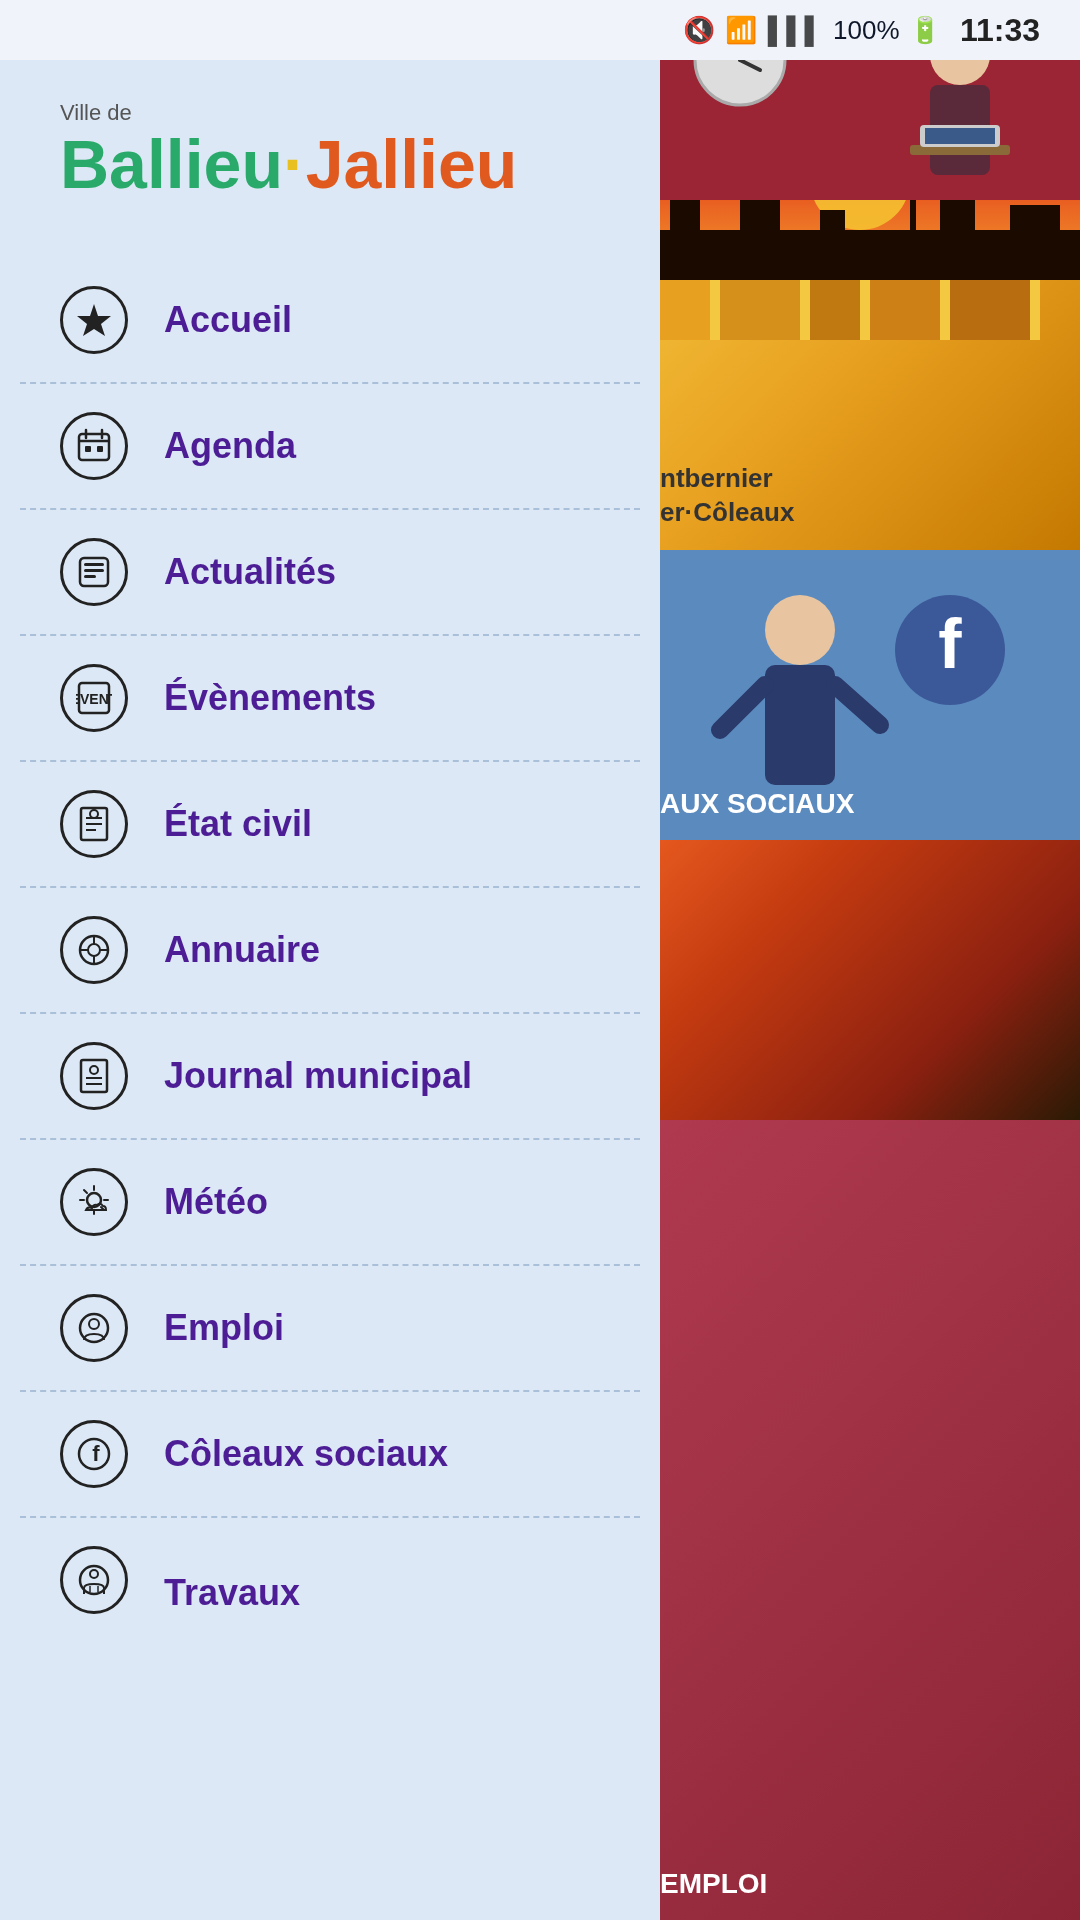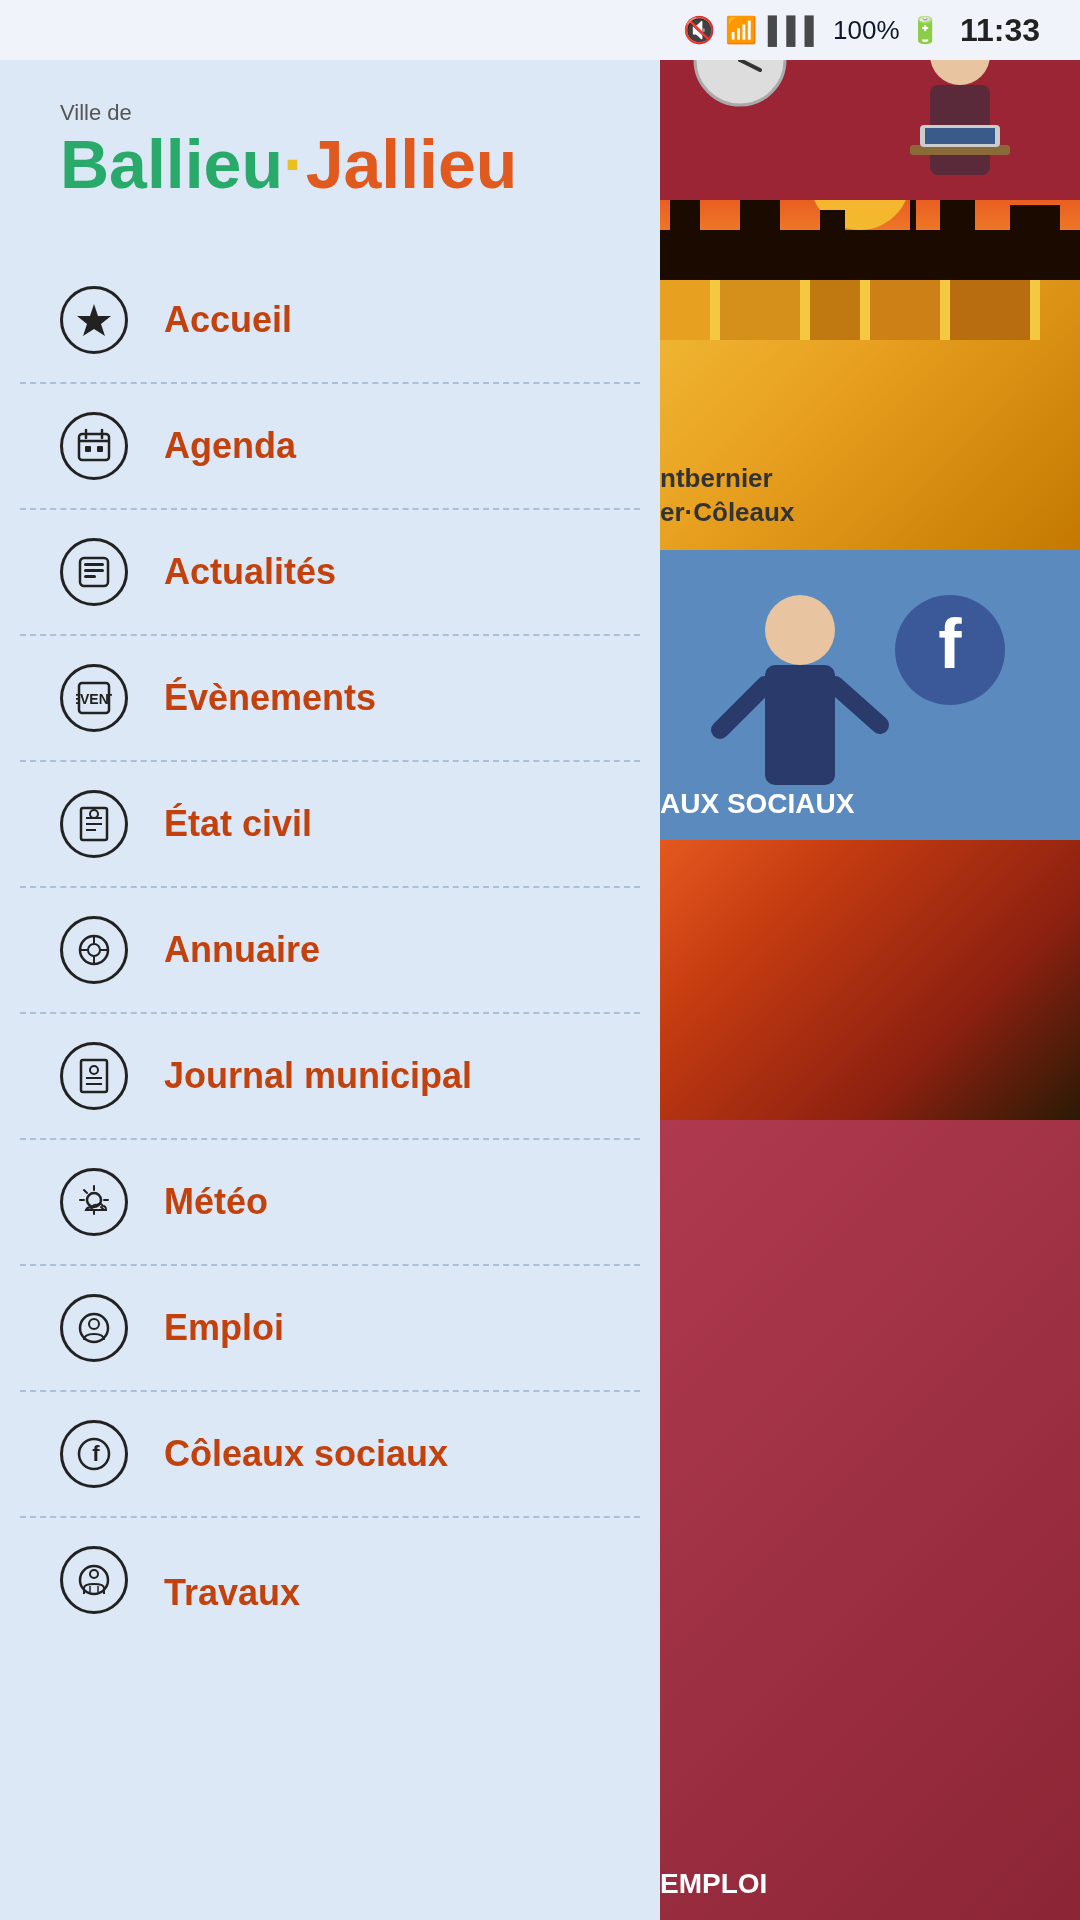--- a/index.html
+++ b/index.html
@@ -187,21 +187,21 @@
       align-items: center;
       justify-content: center;
       font-size: 30px;
       flex-shrink: 0;
       color: #222;
     }
 
     .menu-label {
       font-size: 36px;
       font-weight: bold;
-      color: #c2410c;
+      color: #4c1d95;
     }
   </style>
 </head>
 <body>
 
 <div class="status-bar">
   <div class="status-icons">
     <span style="font-size:26px;">🔇</span>
     <span style="font-size:26px;">📶</span>
     <span style="font-size:26px; opacity:0.7;">▌▌▌</span>

